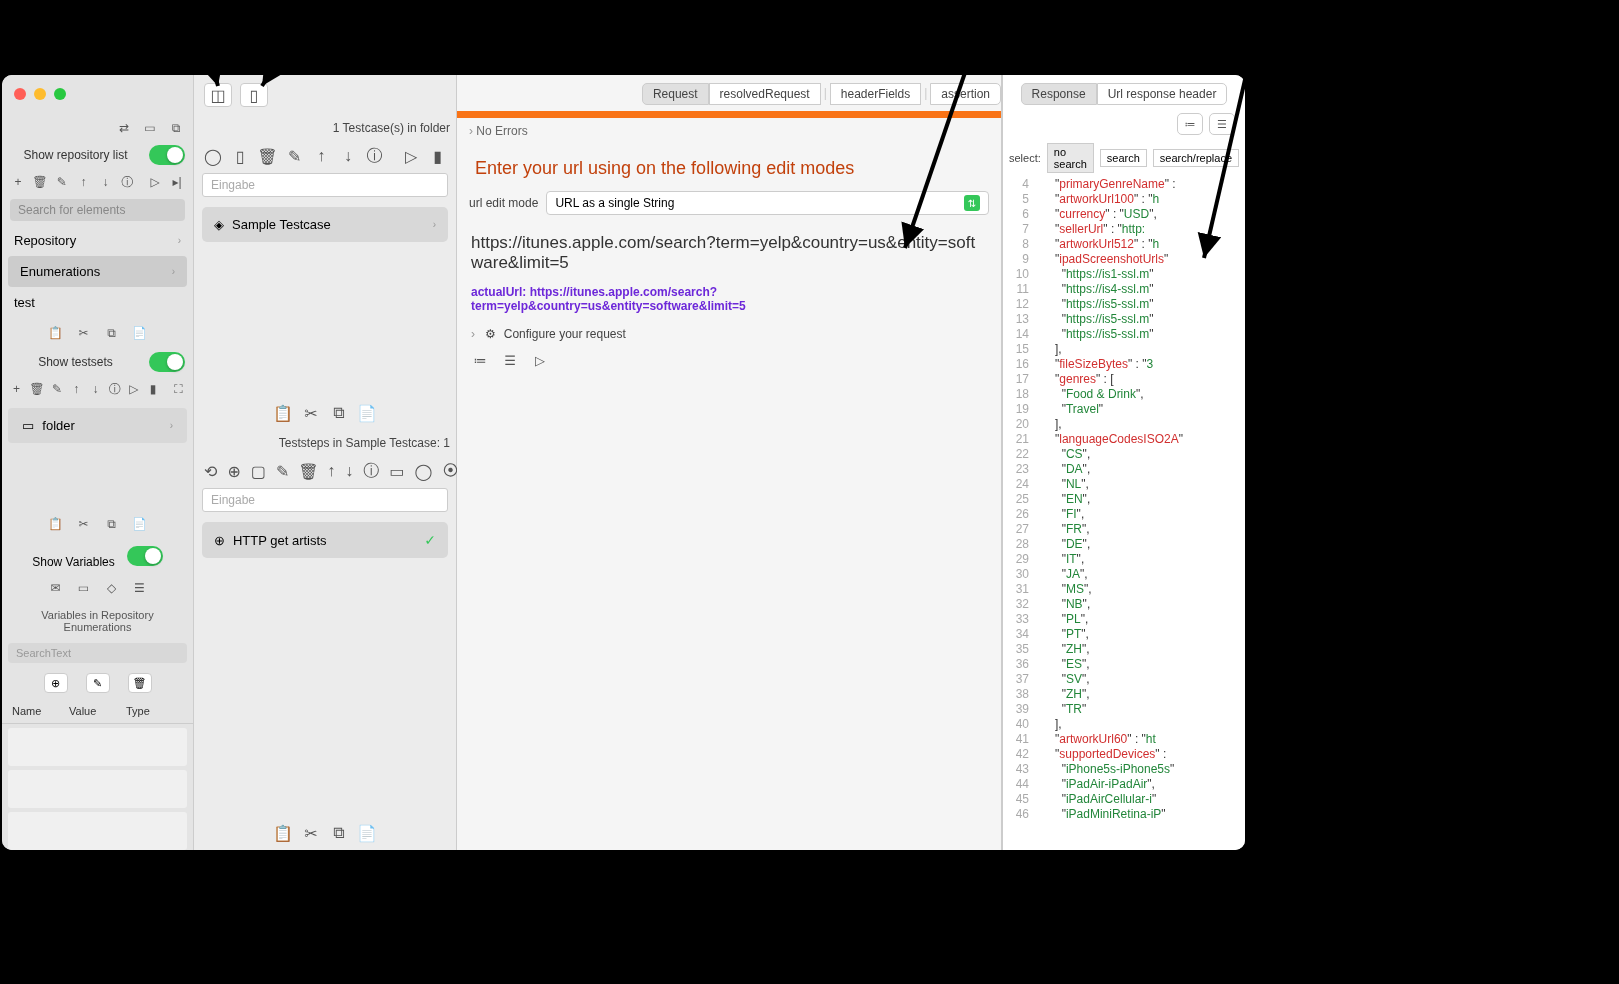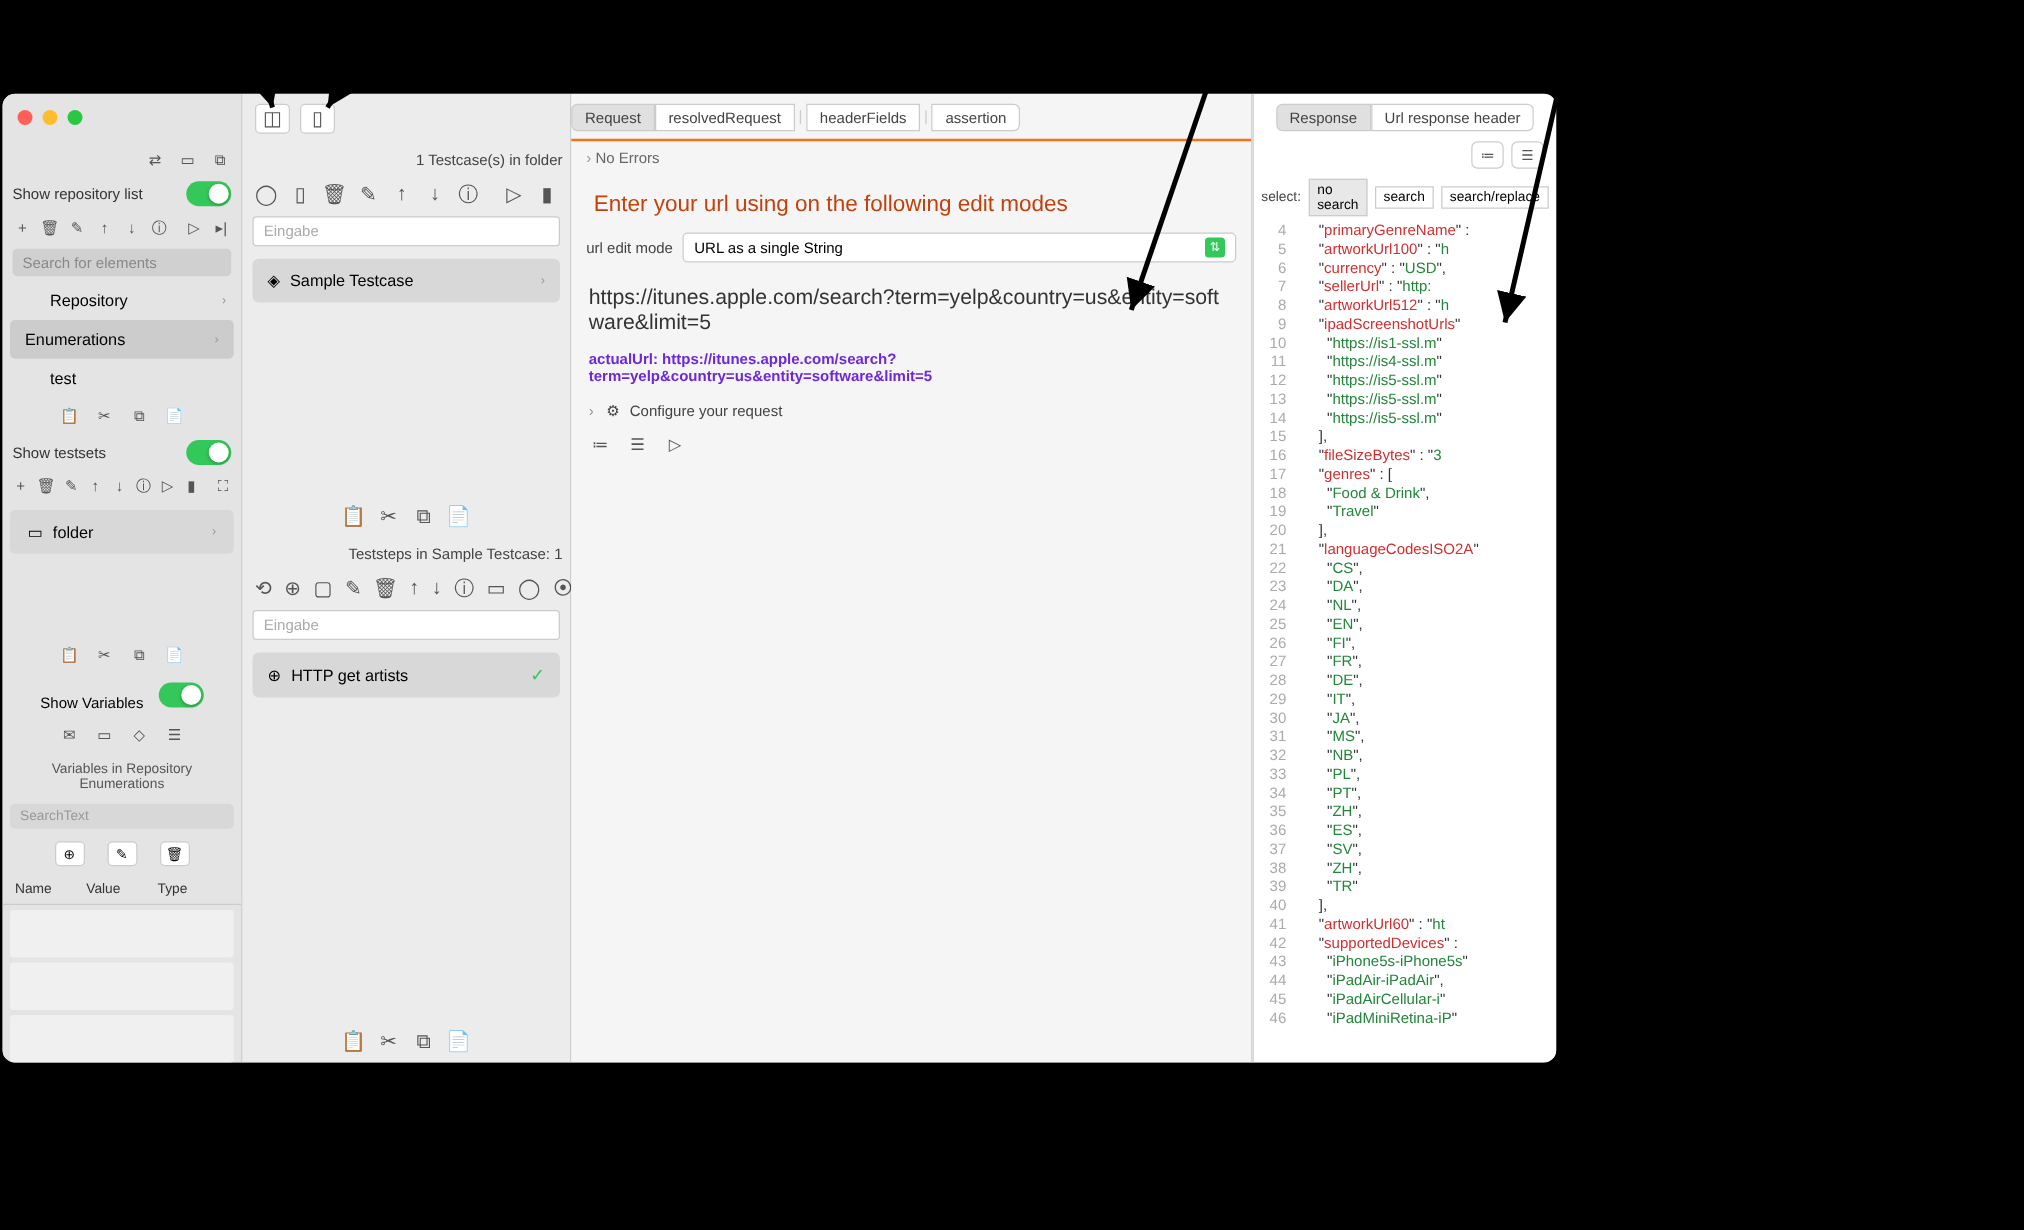--- a/index.html
+++ b/index.html
@@ -9,26 +9,26 @@
 .traffic-dot { width: 12px; height: 12px; border-radius: 50%; }
 .tl-red { background: #ff5f57; }
 .tl-yellow { background: #febc2e; }
 .tl-green { background: #28c840; }
 
 .sidebar { width: 192px; background: #e4e4e4; border-right: 1px solid #ccc; padding-top: 40px; display: flex; flex-direction: column; font-size: 12px; }
 .icon-row { display: flex; gap: 8px; padding: 4px 8px; align-items: center; }
 .icon-row-right { justify-content: flex-end; }
 .icon-btn { width: 18px; height: 18px; display: inline-flex; align-items: center; justify-content: center; cursor: pointer; color: #555; }
 .toggle-row { display: flex; align-items: center; padding: 4px 8px; gap: 8px; }
-.toggle-label { font-size: 12px; color: #333; flex: 1; }
+.toggle-label { font-size: 12px; color: #333; flex: 1; text-align: center; }
 .toggle { width: 36px; height: 20px; background: #34c759; border-radius: 10px; position: relative; cursor: pointer; }
 .toggle::after { content: ''; position: absolute; width: 16px; height: 16px; background: #fff; border-radius: 50%; top: 2px; right: 2px; box-shadow: 0 1px 3px rgba(0,0,0,0.3); }
 .toolbar-row { display: flex; gap: 6px; padding: 4px 8px; align-items: center; color: #555; }
 .search-box { margin: 4px 8px; padding: 4px 8px; background: #d0d0d0; border-radius: 4px; color: #888; font-size: 12px; }
-.sidebar-item { padding: 8px 12px; font-size: 13px; display: flex; align-items: center; justify-content: space-between; cursor: pointer; margin-left: 26px; }
+.sidebar-item { padding: 8px 12px; font-size: 13px; display: flex; align-items: center; justify-content: space-between; cursor: pointer; }
 .sidebar-item.selected { background: #ccc; border-radius: 4px; margin: 0 6px; }
 .chev { color: #999; font-size: 10px; }
 .folder-item { display: flex; align-items: center; gap: 8px; padding: 10px 14px; background: #d8d8d8; border-radius: 4px; margin: 6px; font-size: 13px; }
 .variables-toolbar { display: flex; gap: 10px; padding: 6px 10px; justify-content: center; color: #666; }
 .variables-label { font-size: 11px; color: #555; padding: 6px 10px; text-align: center; }
 .search-text-box { margin: 4px 6px; padding: 4px 8px; background: #d8d8d8; border-radius: 4px; color: #999; font-size: 11px; }
 .var-btn-row { display: flex; gap: 18px; justify-content: center; padding: 6px; }
 .var-btn { width: 24px; height: 20px; background: #fff; border: 1px solid #ccc; border-radius: 4px; display: inline-flex; align-items: center; justify-content: center; font-size: 11px; }
 .var-table-head { display: flex; padding: 6px 10px; font-size: 11px; color: #333; border-bottom: 1px solid #ccc; }
 .var-col { flex: 1; }
@@ -42,21 +42,21 @@
 .section-title { text-align: right; font-size: 12px; color: #444; padding: 6px; }
 .action-row { display: flex; gap: 10px; padding: 6px 10px; color: #666; align-items: center; }
 .action-row .spacer { flex: 1; }
 .input-field { margin: 2px 8px 6px; padding: 4px 8px; background: #fff; border: 1px solid #ccc; border-radius: 3px; color: #aaa; font-size: 12px; }
 .testcase-item { display: flex; align-items: center; gap: 8px; padding: 10px 12px; background: #d8d8d8; border-radius: 5px; margin: 4px 8px; font-size: 13px; }
 .teststep-item { display: flex; align-items: center; gap: 8px; padding: 10px 12px; background: #d8d8d8; border-radius: 5px; margin: 4px 8px; font-size: 13px; }
 .status-check { color: #34c759; margin-left: auto; font-size: 14px; }
 .clipboard-row { display: flex; gap: 10px; justify-content: center; padding: 8px; color: #666; }
 
 .request-panel { flex: 1; background: #f5f5f5; border-right: 1px solid #ccc; display: flex; flex-direction: column; }
-.tab-bar { display: flex; justify-content: flex-start; gap: 0; padding: 8px 0 6px; font-size: 12px; border-bottom: 2px solid #f97316; }
+.tab-bar { display: flex; justify-content: flex-end; gap: 0; padding: 8px 0 6px; font-size: 12px; border-bottom: 7px solid #f97316; }
 .tab-seg { padding: 3px 10px; border: 1px solid #ccc; background: #fff; cursor: pointer; color: #444; }
 .tab-seg:first-child { border-radius: 5px 0 0 5px; }
 .tab-seg:last-child { border-radius: 0 5px 5px 0; }
 .tab-seg.active { background: #e0e0e0; }
 .tab-sep { padding: 3px 3px; color: #ccc; }
 .status-line { padding: 6px 12px; font-size: 12px; color: #666; }
 .status-line::before { content: '› '; color: #999; }
 .panel-heading { font-size: 18px; font-weight: 500; color: #c2410c; padding: 14px 18px 10px; }
 .mode-row { display: flex; align-items: center; padding: 2px 12px 8px; gap: 8px; font-size: 12px; }
 .mode-label { color: #444; }

